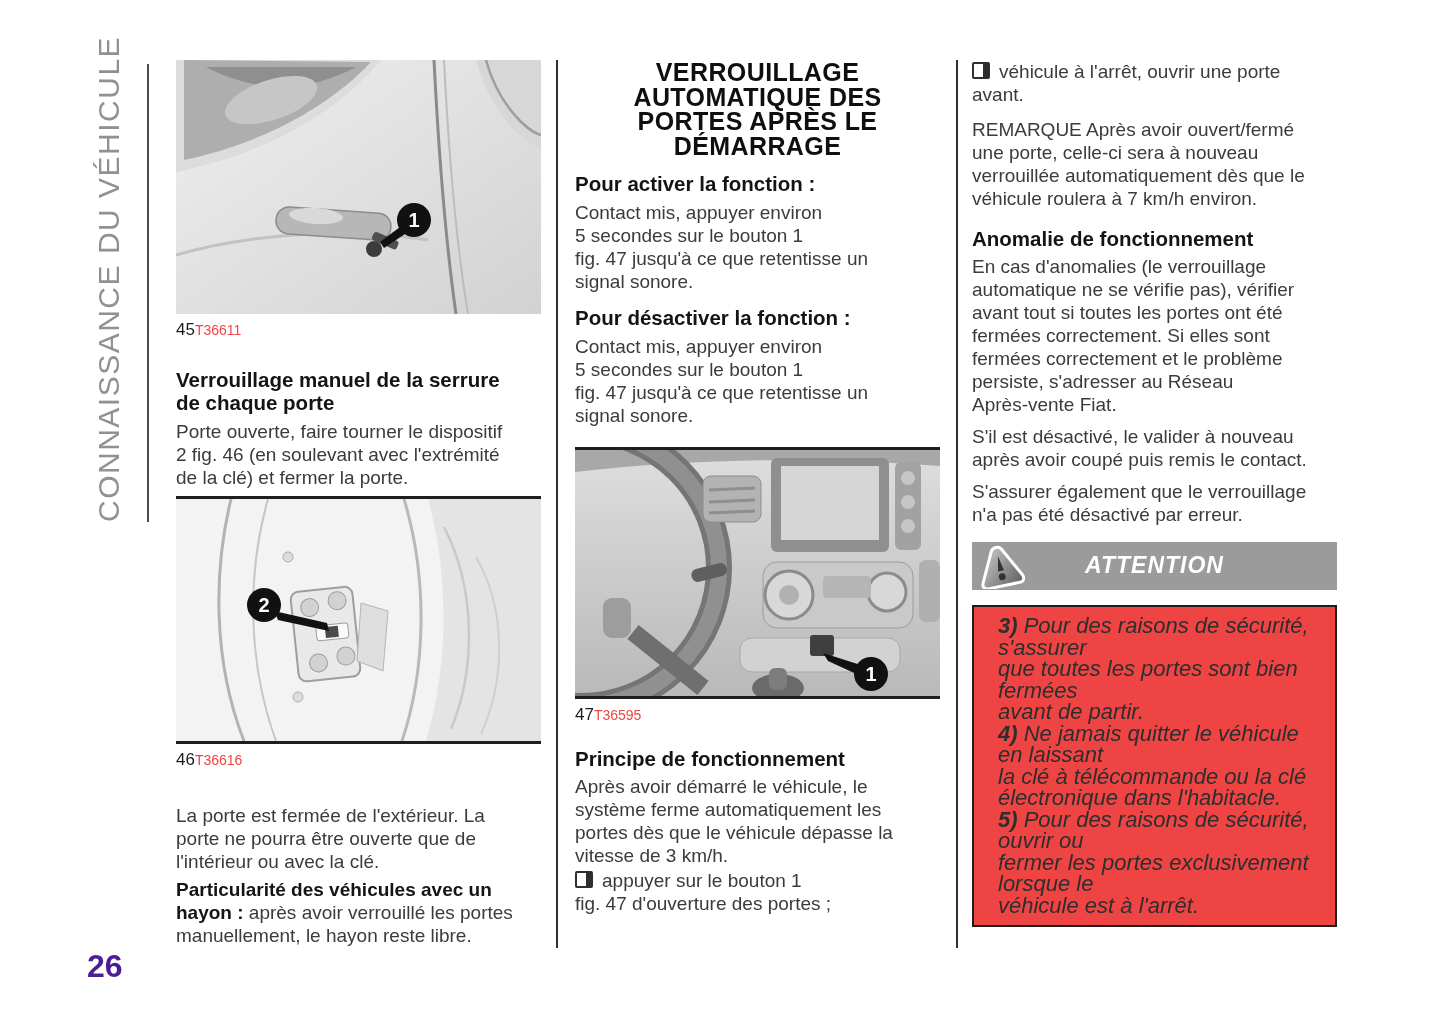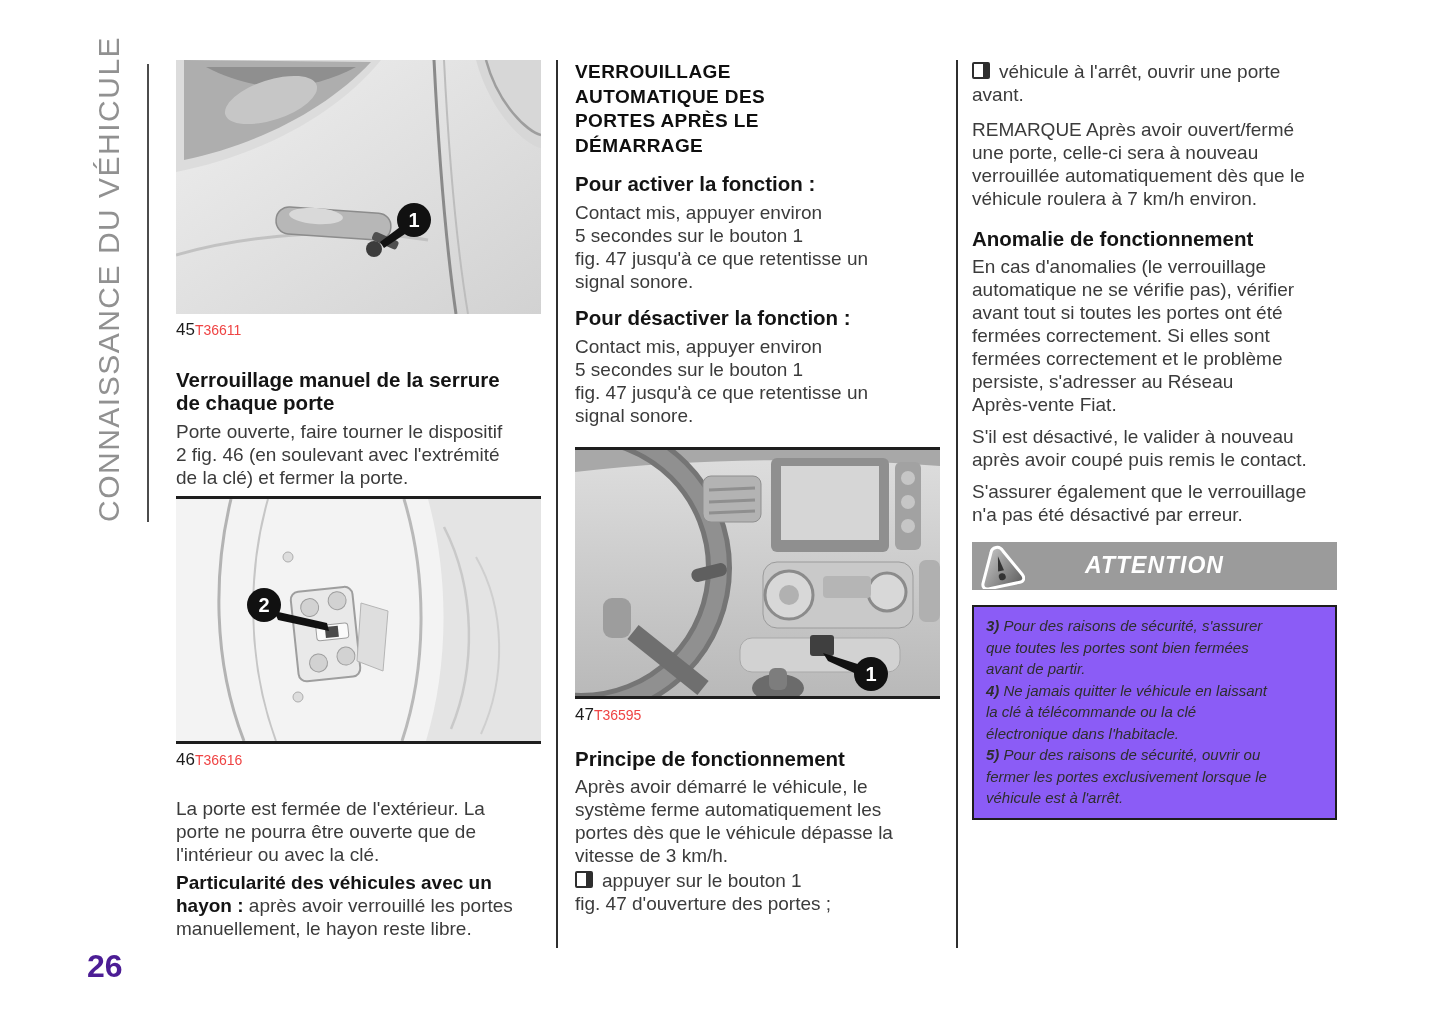--- a/index.html
+++ b/index.html
@@ -25,25 +25,25 @@
   #col1{left:176px}
   #col2{left:575px}
   #col3{left:972px}
   .vdivider{position:absolute;top:60px;width:2px;height:888px;background:#2f2f2f;}
   #divider1{left:556px}
   #divider2{left:956px}
   
   p,h2,h3{margin:0;}
   .body-text{font-size:19px;line-height:23px;white-space:pre-line;color:#3b3b3b;}
   .subhead{font-size:20.5px;line-height:23px;font-weight:bold;color:#141414;white-space:pre-line;}
-  .main-title{font-size:19px;line-height:24.5px;font-weight:bold;color:#0f0f0f;letter-spacing:0.4px;white-space:pre-line;}
+  .main-title{font-size:25px;line-height:24.5px;font-weight:bold;color:#0f0f0f;letter-spacing:0.4px;white-space:pre-line;text-align:center;}
   .bold-inline{font-weight:bold;color:#141414;}
   .mt5{margin-top:5px}.mt6{margin-top:6px}.mt7{margin-top:7px}.mt9{margin-top:9px}
   .mt12{margin-top:12px}.mt13{margin-top:13px}.mt14{margin-top:14px}
-  .mt17{margin-top:17px}.mt18{margin-top:27px}.mt20{margin-top:20px}.mt22{margin-top:22px}
+  .mt17{margin-top:17px}.mt18{margin-top:34px}.mt20{margin-top:20px}.mt22{margin-top:22px}
   .mt28{margin-top:28px}.mt40{margin-top:40px}.mt2{margin-top:2px}.mt3{margin-top:3px}
   
   .figure{display:block;}
   .fig-frame{border-top:3px solid #1e1e1e;border-bottom:3px solid #1e1e1e;}
   .figure svg{display:block;}
   .caption{display:flex;justify-content:flex-start;align-items:baseline;margin-top:6px;}
   .fig-num{font-size:17px;color:#1c1c1c;}
   .fig-code{font-size:14px;font-weight:normal;color:#ef4444;}
   
   .bullet-icon{
@@ -51,22 +51,22 @@
     border-right-width:7px;border-radius:2px;margin-right:9px;vertical-align:-1px;
   }
   
   .attention-banner{position:relative;height:48px;background:#9b9b9b;margin-top:16px;}
   .attention-label{
     position:absolute;left:0;right:0;top:10px;text-align:center;
     color:#ffffff;font-weight:bold;font-style:italic;font-size:23px;letter-spacing:1px;
   }
   .attention-icon{position:absolute;left:3px;top:1px;}
   .warning-box{
-    margin-top:15px;border:2.5px solid #1d1d1d;background:#8b5cf6;
-    padding:8px 12px 9px 12px;font-style:italic;font-size:15px;line-height:21.5px;color:#2e2e2e;
+    margin-top:15px;border:2.5px solid #1d1d1d;background:#ef4444;
+    padding:8px 12px 9px 24px;font-style:italic;font-size:22px;line-height:21.5px;color:#2e2e2e;
   }
   .warning-box p{white-space:pre-line;}
   .warn-num{font-weight:bold;}
 </style>
 </head>
 <body>
 
 <div class="sidebar-title">CONNAISSANCE DU VÉHICULE</div>
 <div class="sidebar-rule"></div>
 <div class="page-number">26</div>

